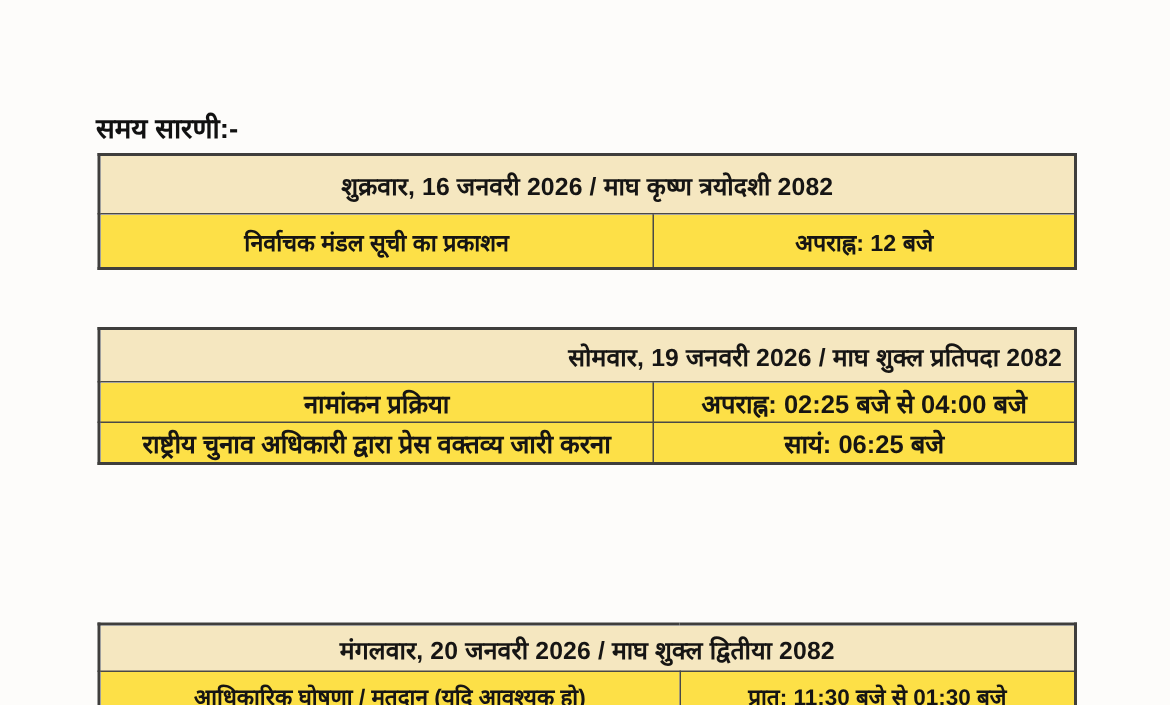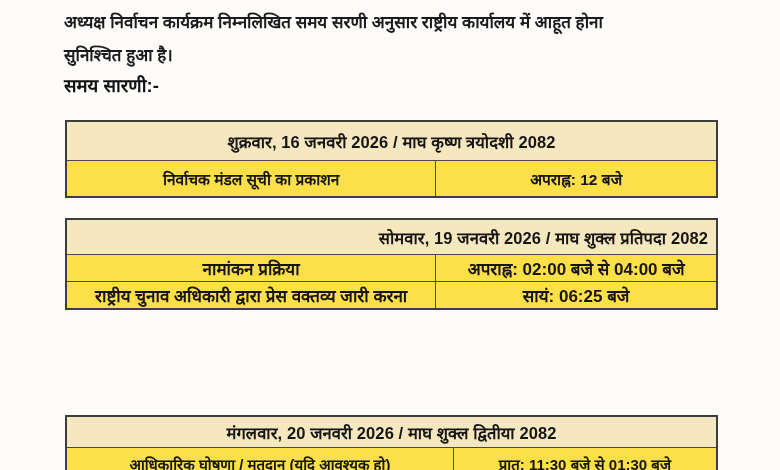--- a/index.html
+++ b/index.html
@@ -55,44 +55,40 @@
   }
   .sched-table th.date-header {
     background: #f5e7c0;
     font-size: 16.5px;
     letter-spacing: 0.1px;
   }
   .sched-table td {
     font-size: 15.5px;
     background: #fde047;
   }
-  #table-1 { top: 120px; }
+  #table-1 { top: 102px; }
   #table-1 th { height: 38px; }
   #table-1 td { height: 35px; }
   #table-1 col.c-event { width: 56.8%; }
 
   #table-2 { top: 218px; }
   #table-2 th { height: 34px; text-align: right; }
   #table-2 td { height: 26px; font-size: 17px; }
   #table-2 col.c-event { width: 56.8%; }
 
   #table-3 { top: 415px; }
   #table-3 th { height: 30px; }
   #table-3 td { height: 31px; font-size: 15px; }
   #table-3 col.c-event { width: 59.5%; }
 </style>
 </head>
 <body>
 
 <div class="page">
 
-  <div class="intro">
-    <span>अध्यक्ष निर्वाचन कार्यक्रम निम्नलिखित समय सरणी अनुसार राष्ट्रीय कार्यालय में आहूत होना</span><br>
-    <span>सुनिश्चित हुआ है।</span>
-  </div>
 
   <div class="heading">समय सारणी:-</div>
 
   <table class="sched-table" id="table-1">
     <colgroup>
         <col class="c-event">
         <col class="c-time">
       </colgroup>
     <tbody>
         <tr>
@@ -109,21 +105,21 @@
     <colgroup>
         <col class="c-event">
         <col class="c-time">
       </colgroup>
     <tbody>
         <tr>
       <th class="date-header" colspan="2">सोमवार, 19 जनवरी 2026 / माघ शुक्ल प्रतिपदा 2082</th>
     </tr>
     <tr>
       <td>नामांकन प्रक्रिया</td>
-      <td>अपराह्न: 02:00 बजे से 04:00 बजे</td>
+      <td>अपराह्न: 02:25 बजे से 04:00 बजे</td>
     </tr>
     <tr>
       <td>राष्ट्रीय चुनाव अधिकारी द्वारा प्रेस वक्तव्य जारी करना</td>
       <td>सायं: 06:25 बजे</td>
     </tr>
   </tbody>
     </table>
 
   <table class="sched-table" id="table-3">
     <colgroup>

